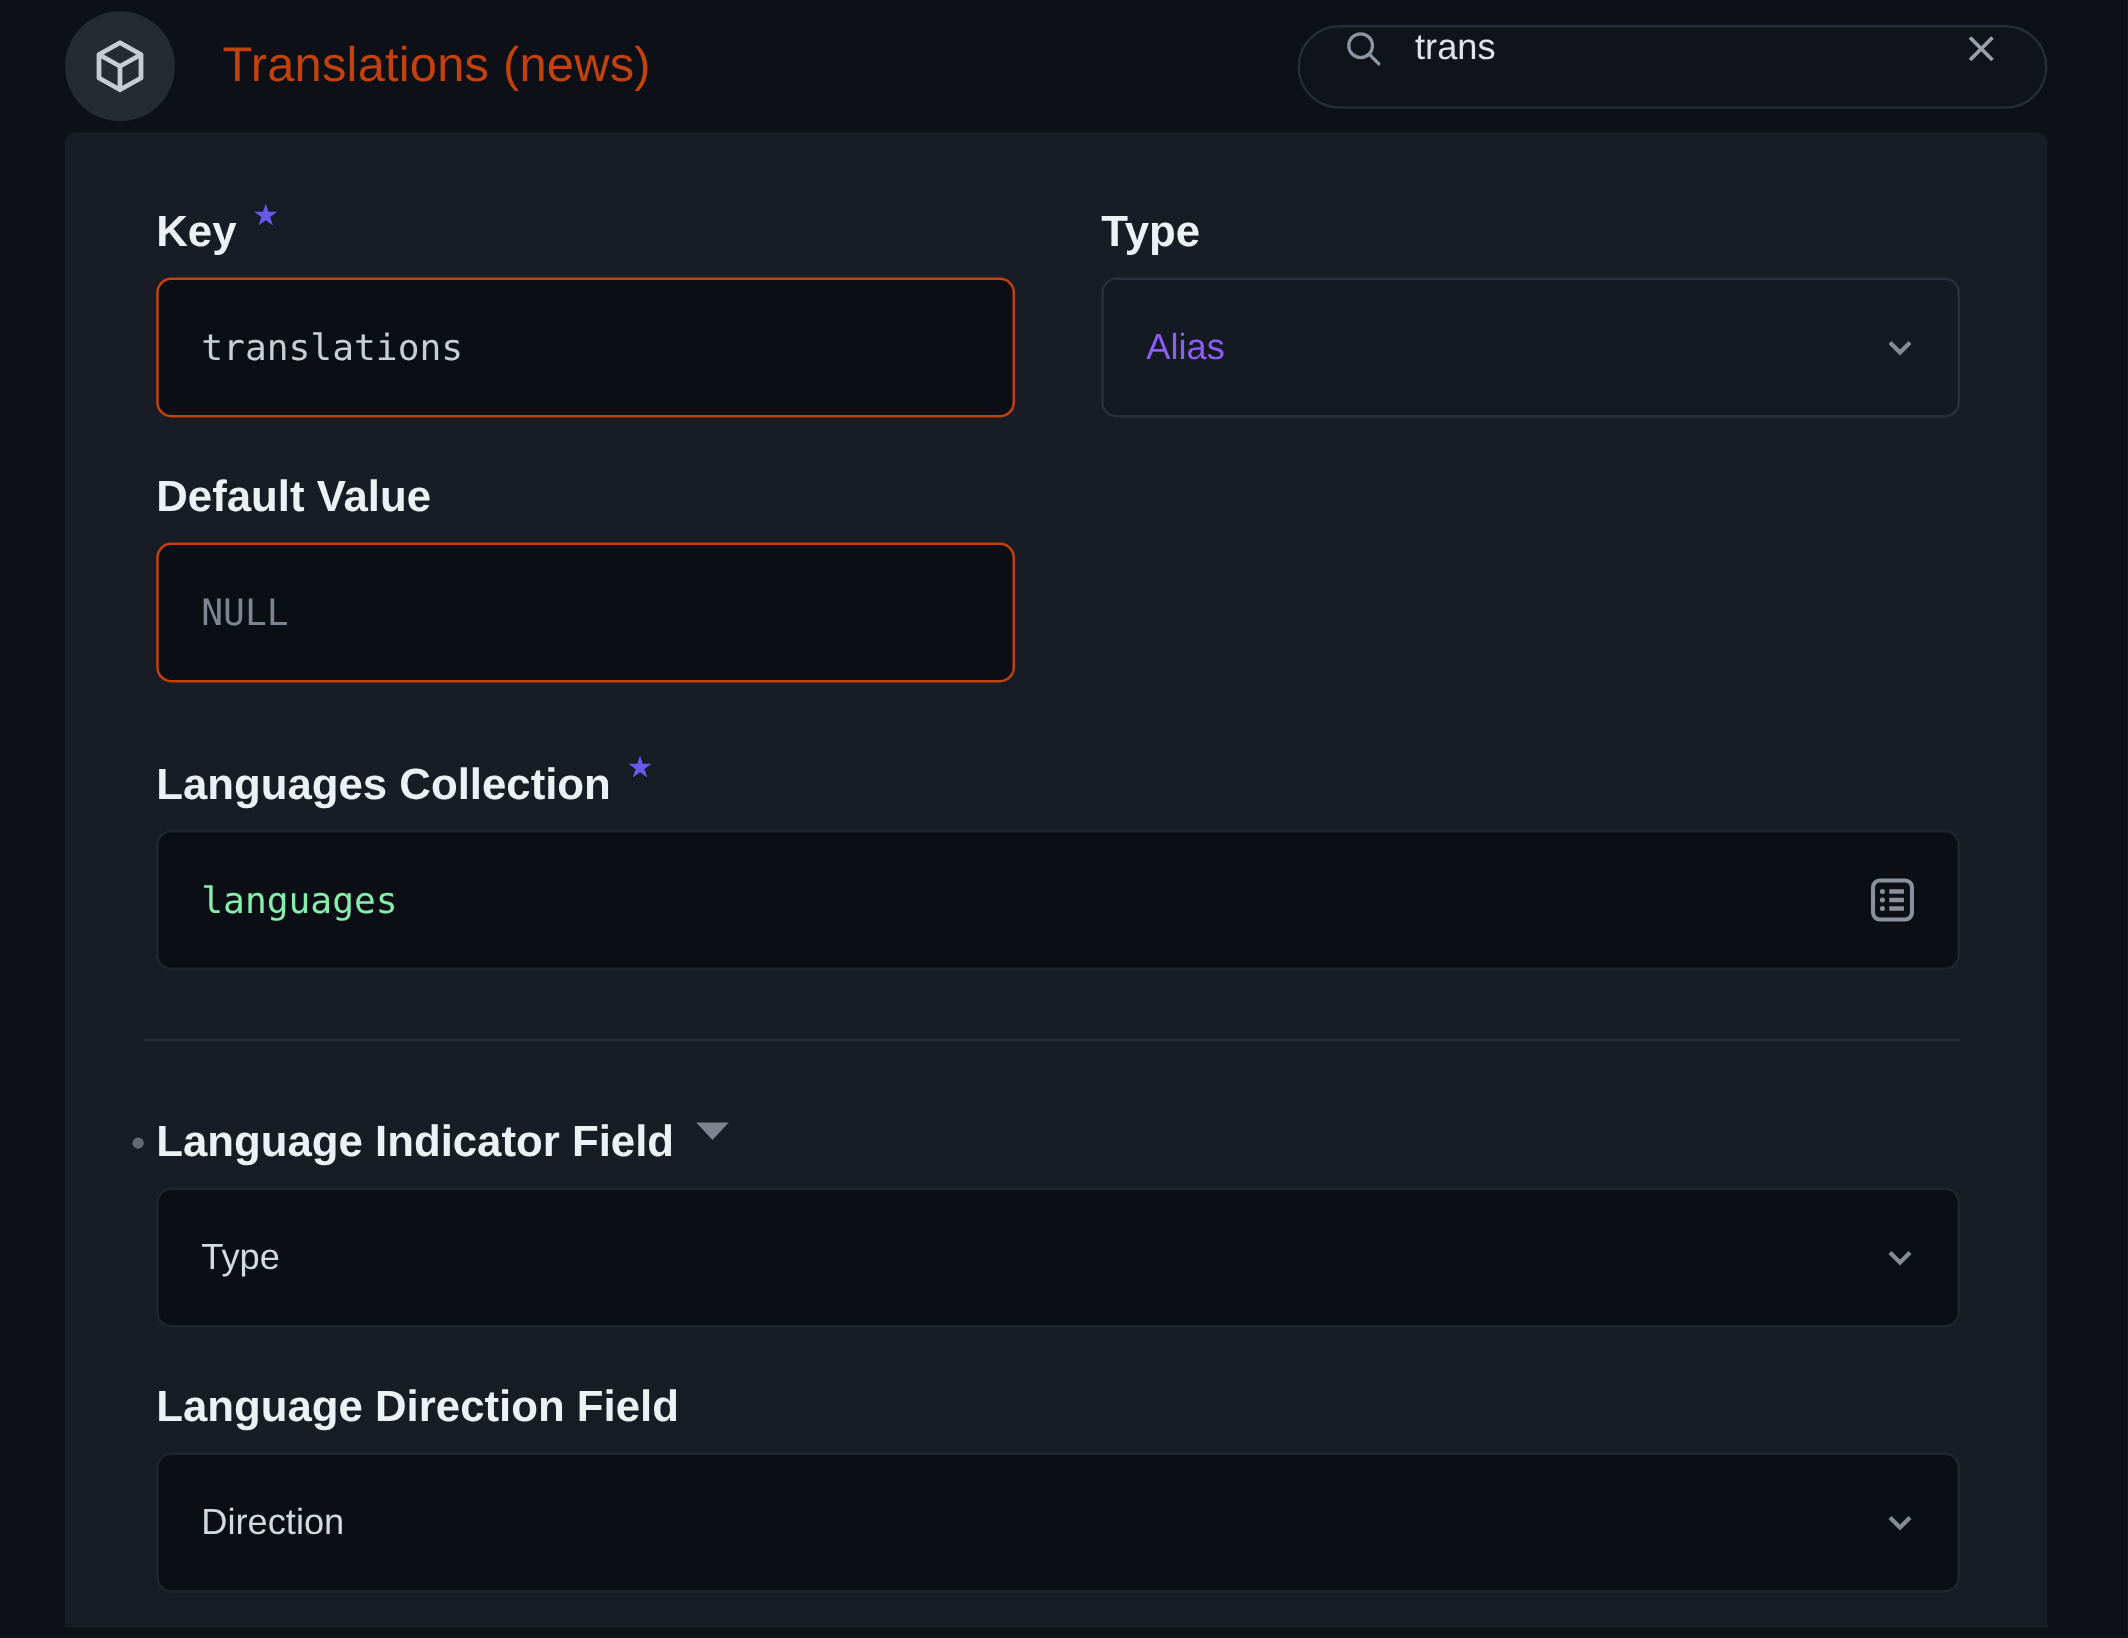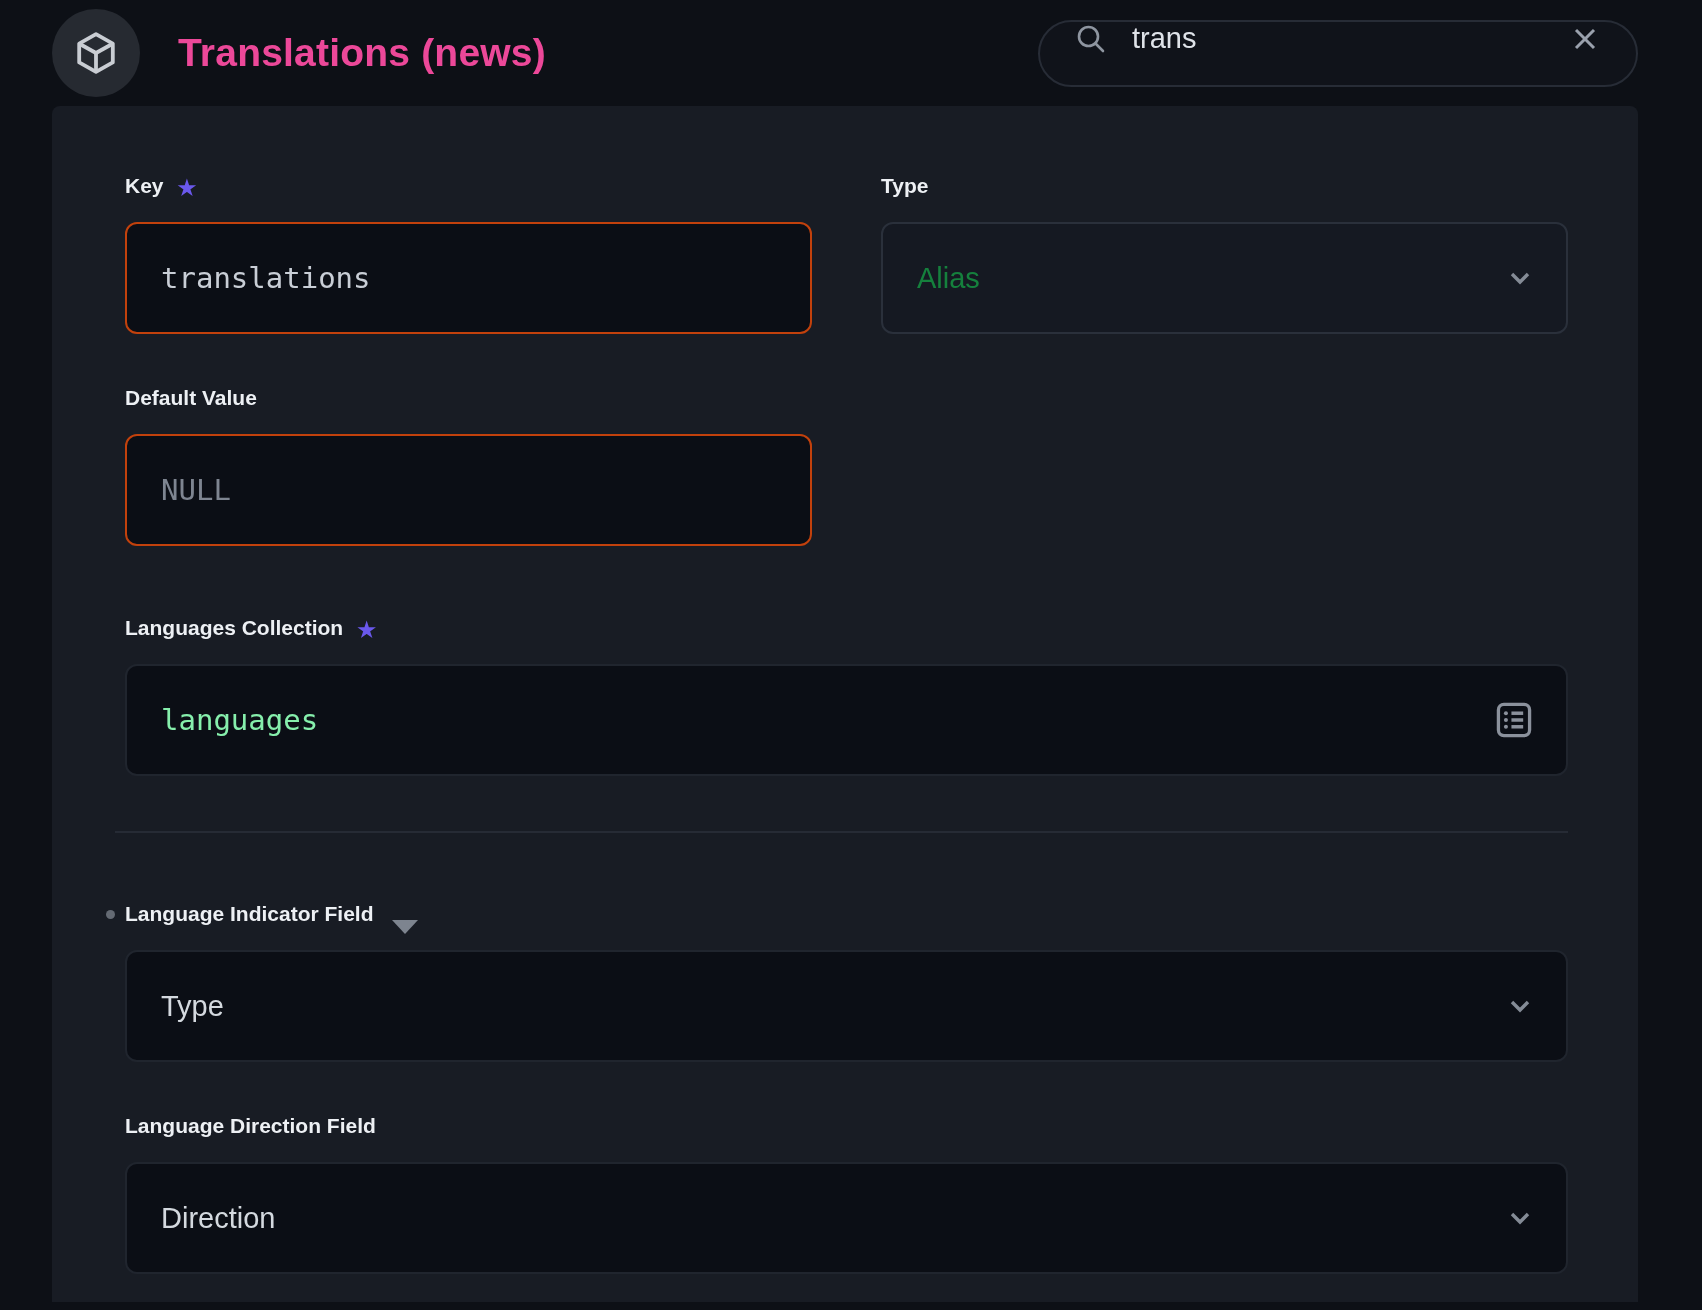--- a/index.html
+++ b/index.html
@@ -23,23 +23,23 @@
     width: 88px; height: 88px;
     border-radius: 50%;
     background: #262a31;
     display: flex; align-items: center; justify-content: center;
     flex: 0 0 auto;
   }
   .app-circle svg { display: block; }
   .page-title {
     margin-left: 38px;
     font-size: 39px;
-    font-weight: 700;
+    font-weight: 400;
     letter-spacing: 0.2px;
-    color: #ec4899;
+    color: #c2410c;
     white-space: nowrap;
   }
   .searchbox {
     margin-left: auto;
     width: 600px;
     height: 67px;
     border: 2px solid #272c36;
     border-radius: 34px;
     background: #10131a;
     display: flex;
@@ -68,27 +68,27 @@
     border-radius: 8px 8px 0 0;
     padding: 62px 70px 0 73px;
     overflow: hidden;
   }
   .grid2 {
     display: grid;
     grid-template-columns: 1fr 1fr;
     column-gap: 69px;
   }
   .field-label {
-    font-size: 21px;
+    font-size: 35px;
     font-weight: 700;
     line-height: 36px;
     color: #edf0f4;
     margin-bottom: 18px;
     display: flex;
-    align-items: flex-end;
+    align-items: flex-start;
     position: relative;
   }
   .req-star { margin-left: 14px; color: #6a58ec; font-size: 21px; line-height: 21px; transform: translateY(-6px); }
   .req-star::after { content: "★"; }
 
   .text-input, .select-box, .check-box-wrap {
     width: 100%;
     height: 112px;
     border-radius: 12px;
     font-size: 29px;
@@ -111,21 +111,21 @@
     background: #0b0e15;
     border: 2px solid #20252e;
   }
   .select-box .sel-value { color: #d4d9df; }
   .select-box .spacer { flex: 1 1 auto; }
   .select-box.disabled {
     background: #151922;
     border: 2px solid #2a303b;
     cursor: default;
   }
-  .select-box.disabled .sel-value { color: #15803d; }
+  .select-box.disabled .sel-value { color: #8b5cf6; }
   .select-box.mono .sel-value { font-family: "DejaVu Sans Mono", monospace; }
 
   .check-box-wrap {
     background: #0b0e15;
     border: 2px solid #20252e;
     display: flex;
     align-items: center;
     padding: 0 34px;
   }
   .checkbox {

